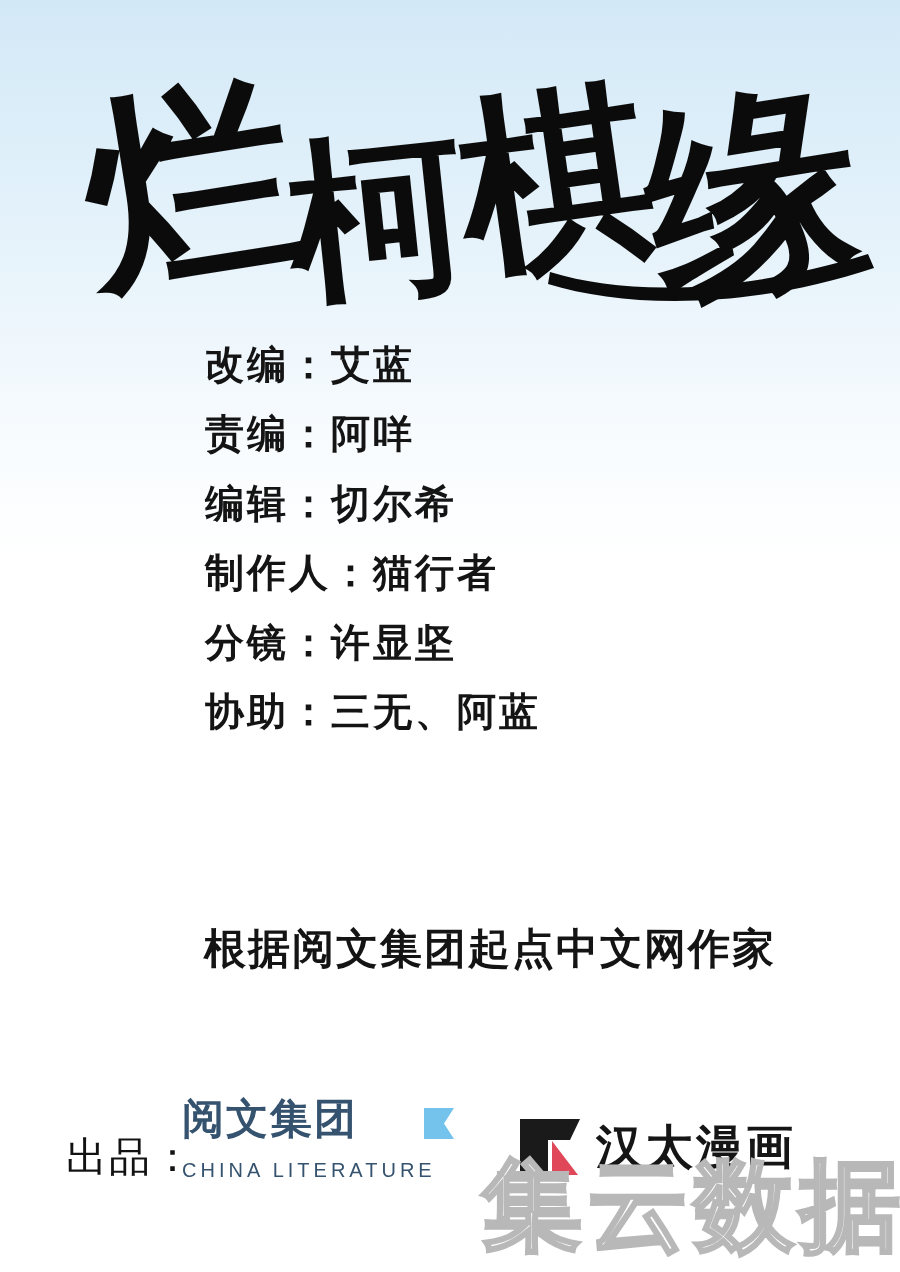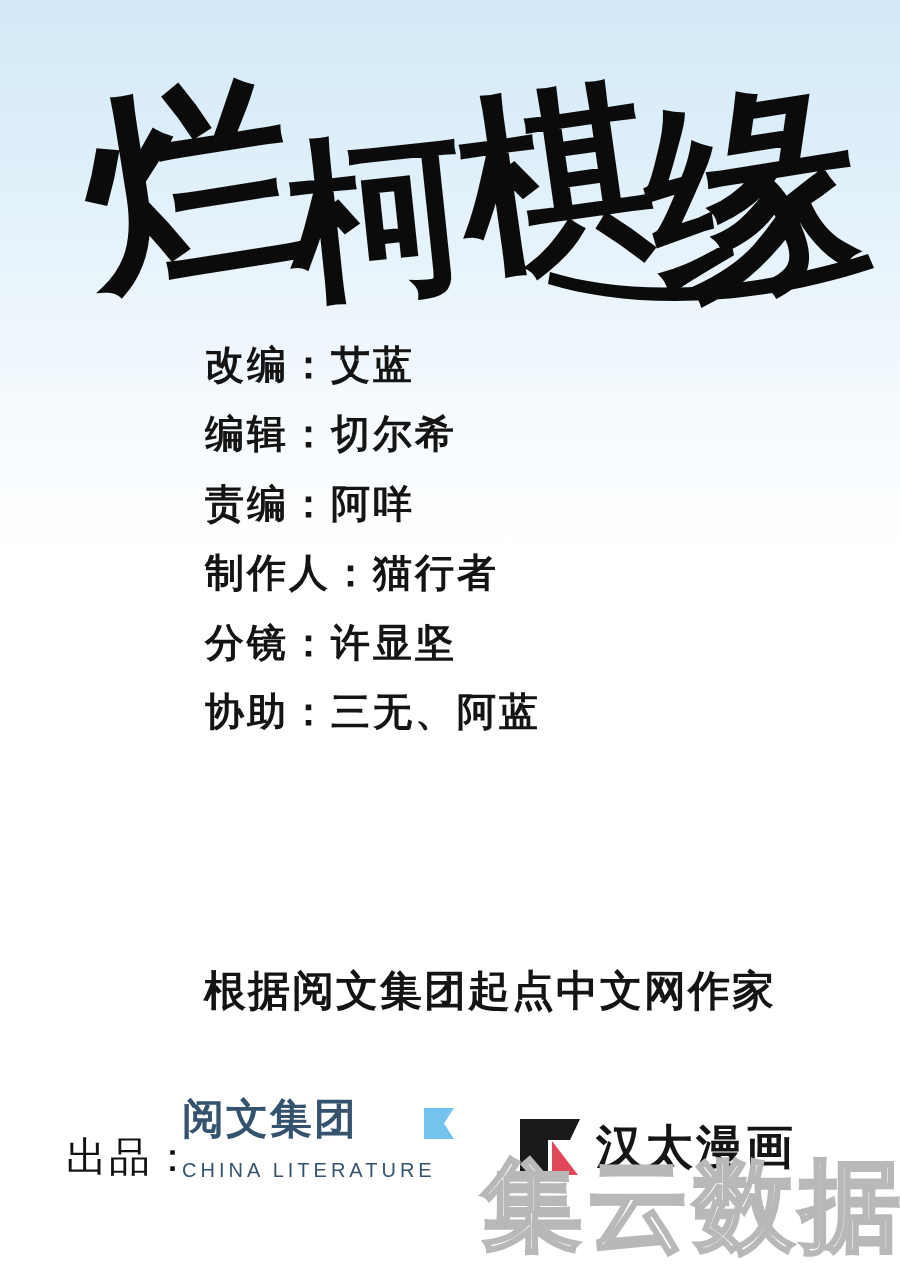--- a/index.html
+++ b/index.html
@@ -26,21 +26,21 @@
   .tc3{font-size:212px;margin-top:42px;margin-left:-6px;transform:rotate(-7deg);}
   .swoosh{position:absolute;left:548px;top:238px;z-index:1;}
   
   .credits{position:absolute;left:205px;top:330px;z-index:1;}
   .credit-line{
     height:69.5px;display:flex;align-items:center;
     font-size:39px;font-weight:bold;color:#141414;letter-spacing:3px;white-space:nowrap;
   }
   
   .note{position:absolute;left:204px;top:922px;z-index:1;}
-  .note div{font-size:42px;font-weight:bold;color:#141414;letter-spacing:2px;line-height:54px;white-space:nowrap;margin-top:42px;}
+  .note div{font-size:42px;font-weight:bold;color:#141414;letter-spacing:2px;line-height:54px;white-space:nowrap;}
   
   .footer-label{position:absolute;left:66px;top:1130px;font-size:41px;font-weight:normal;color:#121212;letter-spacing:2px;z-index:3;}
   .yuewen{position:absolute;left:182px;top:1097px;color:#35536f;z-index:3;}
   .yuewen-name{font-size:42px;font-weight:bold;letter-spacing:2px;line-height:1.06;white-space:nowrap;}
   .yuewen-sub{font-size:20px;letter-spacing:4px;font-weight:500;margin-top:17px;white-space:nowrap;}
   .flag{position:absolute;left:424px;top:1108px;z-index:3;}
   .hantai{position:absolute;left:520px;top:1108px;display:flex;align-items:flex-end;z-index:3;}
   .hantai-mark{width:62px;height:60px;margin-right:14px;flex:0 0 auto;}
   .hantai-name{font-size:47px;font-weight:bold;color:#151515;letter-spacing:3px;margin-top:8px;white-space:nowrap;}
   
@@ -66,22 +66,22 @@
     <span class="tc1">柯</span>
     <span class="tc2">棋</span>
     <span class="tc3">缘</span>
   </div>
   <svg class="swoosh" width="330" height="80" viewBox="0 0 330 80">
     <path d="M2,34 C80,58 190,56 320,16 L326,30 C200,72 78,70 0,46 Z" fill="#0b0b0b"></path>
   </svg>
 
   <div class="credits">
     <div class="credit-line">改编：艾蓝</div>
+    <div class="credit-line">责编：阿咩</div>
     <div class="credit-line">编辑：切尔希</div>
-    <div class="credit-line">责编：阿咩</div>
     <div class="credit-line">制作人：猫行者</div>
     <div class="credit-line">分镜：许显坚</div>
     <div class="credit-line">协助：三无、阿蓝</div>
   </div>
 
   <div class="note">
     <div>根据阅文集团起点中文网作家</div>
   </div>
 
   <div class="footer-label">出品：</div>

